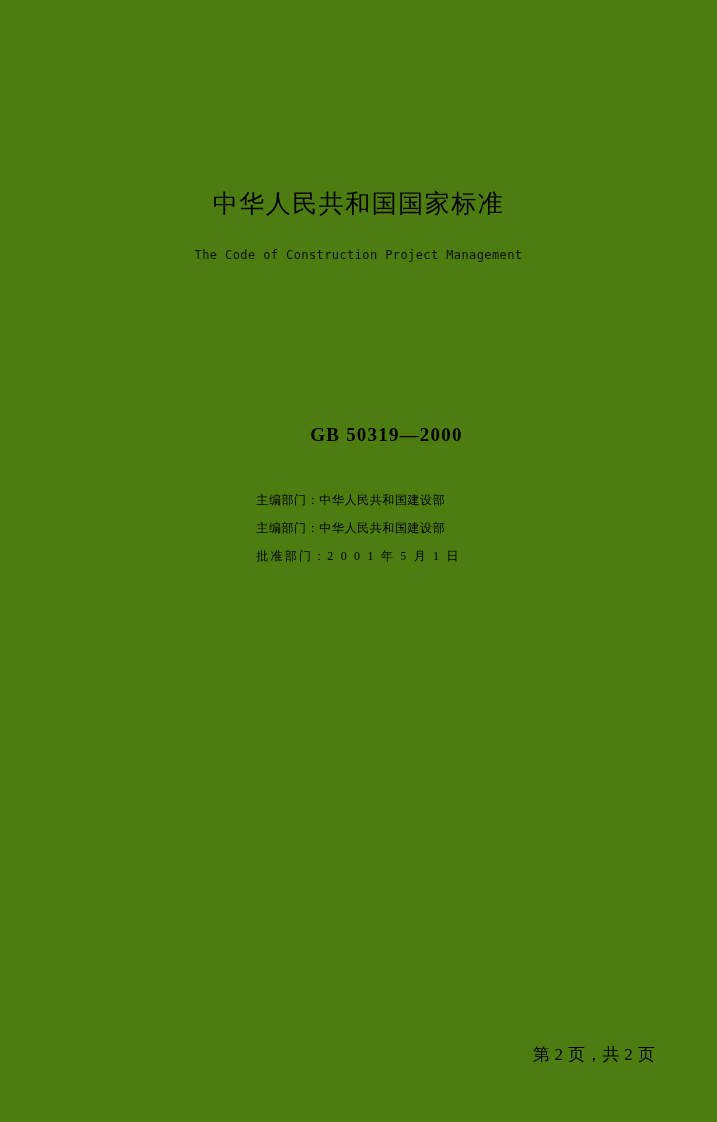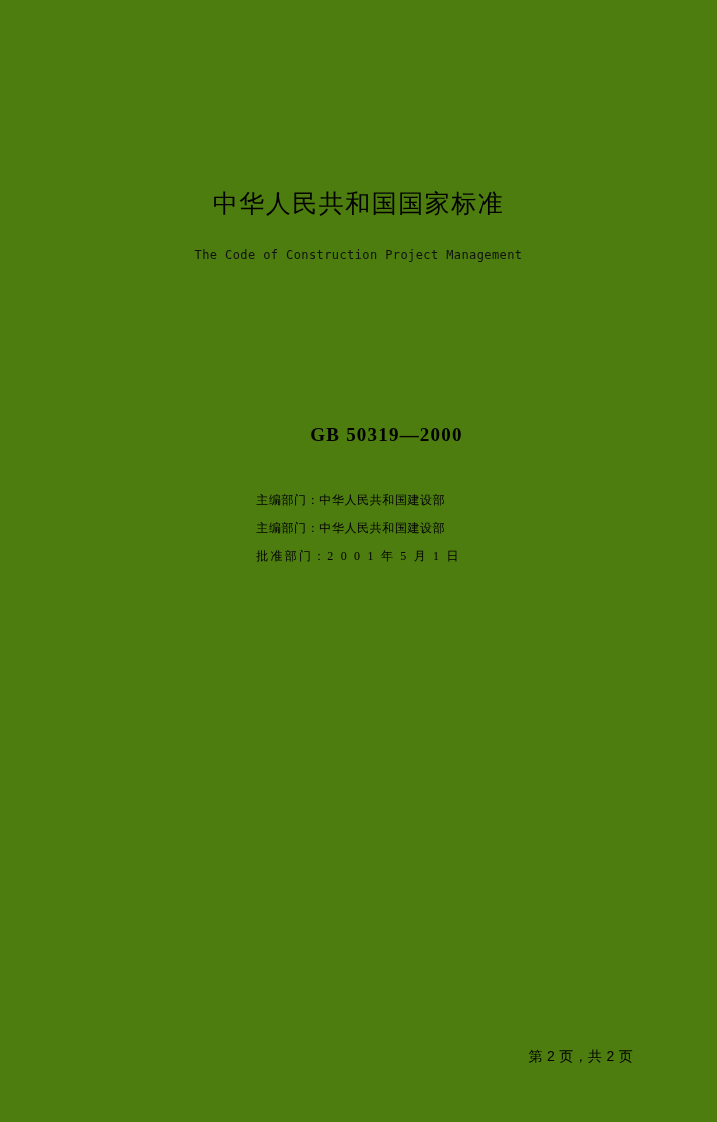--- a/index.html
+++ b/index.html
@@ -91,24 +91,24 @@
     letter-spacing: 0.6px;
     color: #000;
     white-space: nowrap;
   }
   .meta-line.spaced {
     letter-spacing: 2.2px;
   }
 
   .footer {
     position: absolute;
-    right: 84px;
+    right: 62px;
     bottom: 56px;
-    font-family: Liberation Sans, sans-serif;
-    font-size: 14px;
+    font-family: Liberation Serif, serif;
+    font-size: 17px;
     color: #000;
     letter-spacing: 0.3px;
   }
 </style>
 </head>
 <body>
 
 <div class="page">
 
   <div class="title-block">

